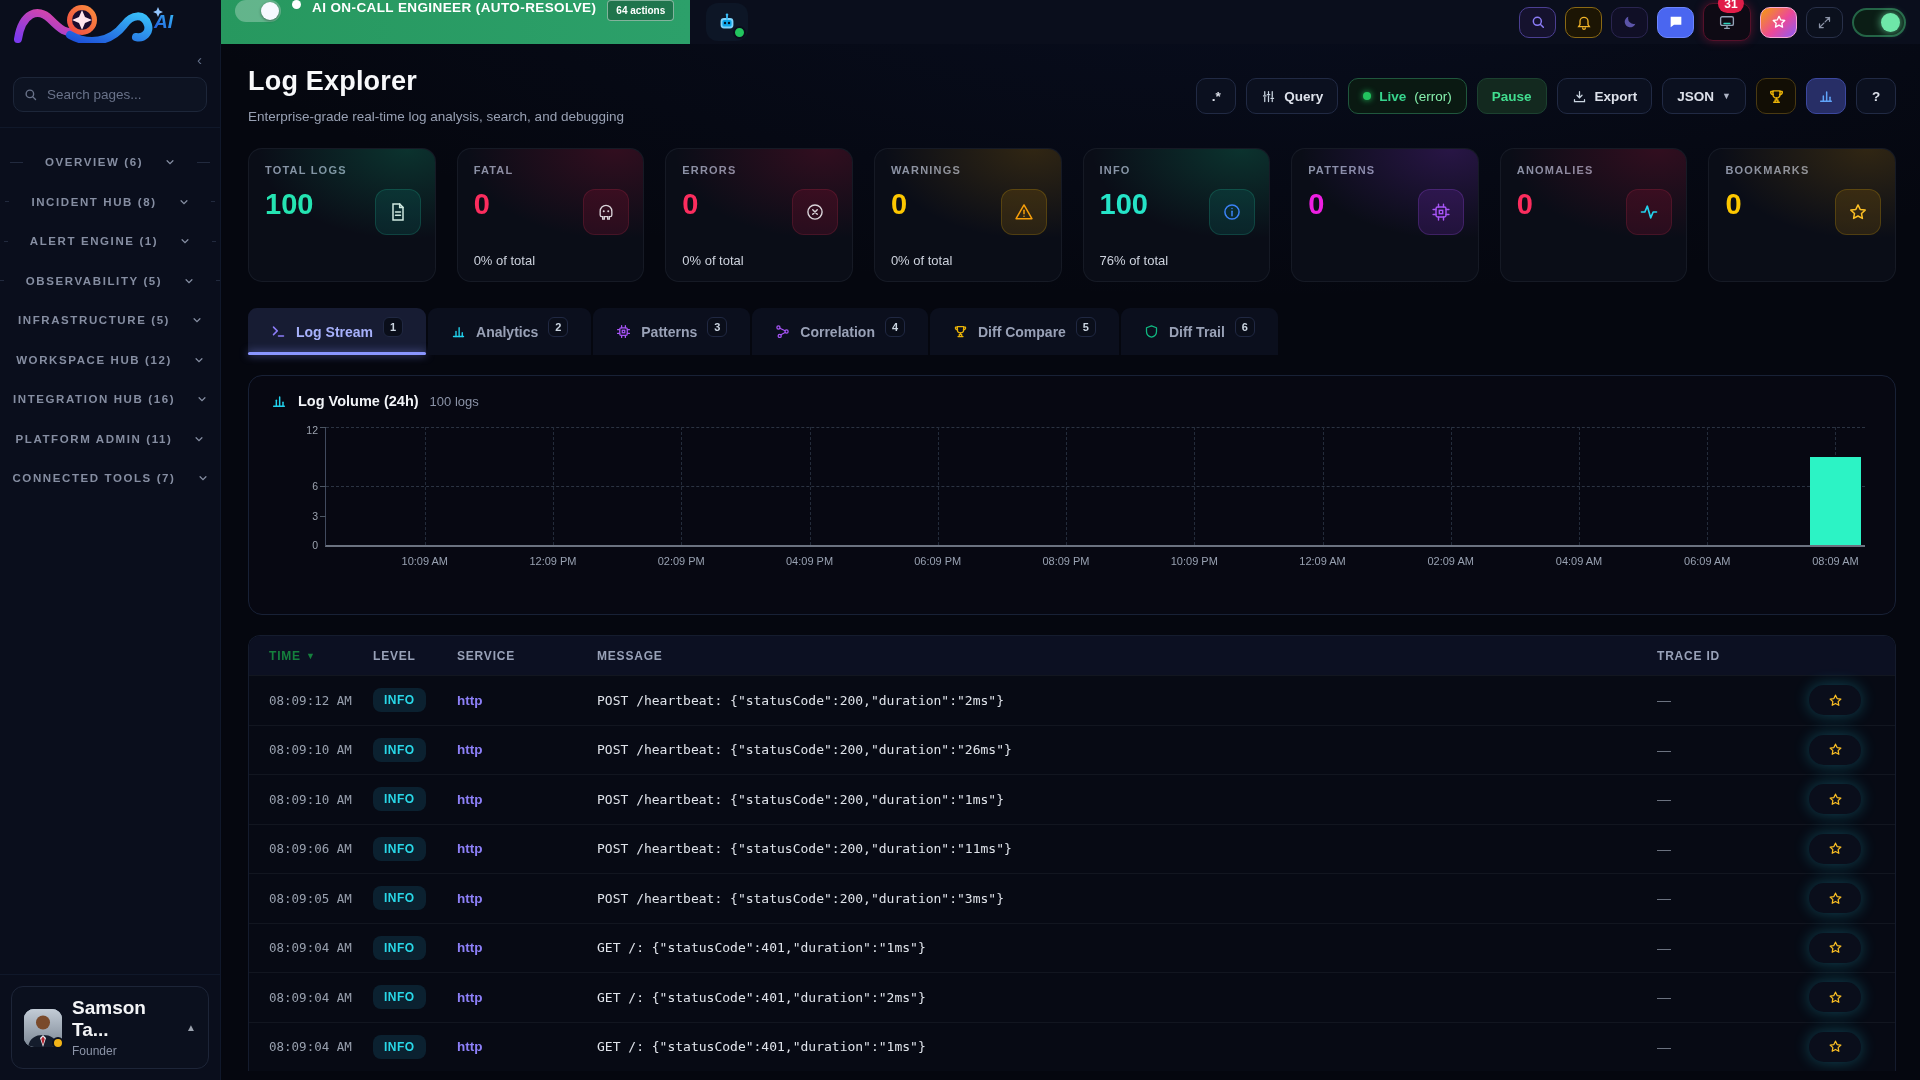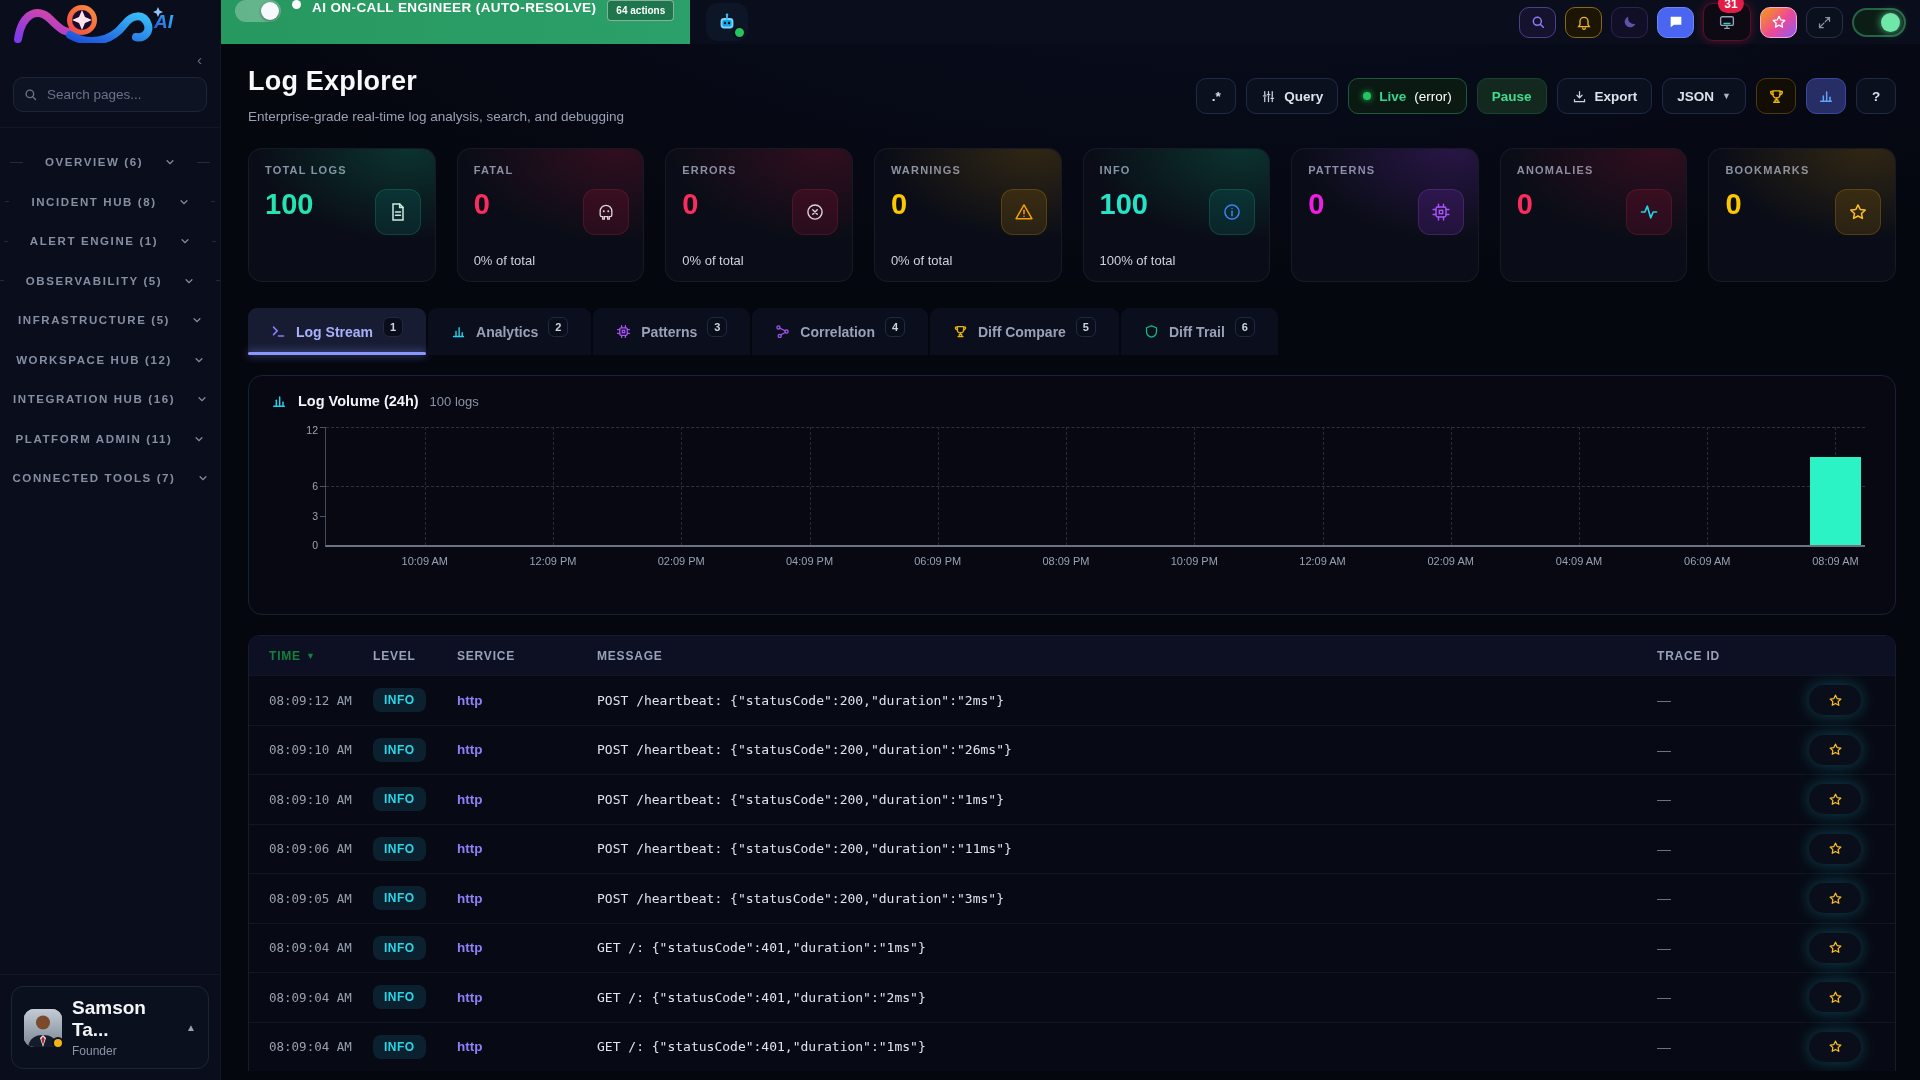--- a/index.html
+++ b/index.html
@@ -69,21 +69,21 @@
   .page-header { display:flex; justify-content:space-between; align-items:flex-start; }
   .page-title { font-size:27px; font-weight:800; color:#f8f9fb; letter-spacing:.2px; }
   .page-sub { font-size:13.5px; color:#98a0b3; margin-top:12px; }
   .header-actions { display:flex; align-items:center; gap:10px; margin-top:12px; }
   .hbtn { height:36px; padding:0 14px; border-radius:10px; background:#0b101f; border:1px solid #20294230; border:1px solid #212a44; color:#dde1ea;
     font-size:13.5px; font-weight:600; display:flex; align-items:center; gap:8px; cursor:pointer; white-space:nowrap; }
   .hbtn.sq { width:40px; padding:0; justify-content:center; }
   .hbtn.live { background:#0a1912; border-color:#20573d; }
   .hbtn.live .dot { width:8px; height:8px; border-radius:50%; background:#22c55e; box-shadow:0 0 6px #22c55e; }
   .hbtn.live .lbl { color:#37d58d; font-weight:700; }
-  .hbtn.live .err { color:#ffffff; font-weight:400; }
+  .hbtn.live .err { color:#86efac; font-weight:400; }
   .hbtn.pause { background:#13291f; border-color:#1c4130; color:#41dd8f; font-weight:700; }
   .hbtn.trophy-btn { border-color:#4a3a12; background:#120e05; }
   .hbtn.chartsq-btn { background:#272e66; border-color:#3c489f; }
   .caret-down { font-size:9px; color:#aeb4c4; }
 
   
   .stats { margin-top:24px; display:grid; grid-template-columns:repeat(8,1fr); gap:21px; }
   .card { position:relative; height:134px; border-radius:14px; border:1px solid rgba(148,163,184,.09); background:#0a0d17; padding:15px 16px; overflow:hidden; }
   .card .glow { position:absolute; inset:0; pointer-events:none; }
   .card.tint-teal .glow   { background:radial-gradient(150px 90px at 85% 0%, rgba(16,185,129,.22), transparent); }
@@ -470,21 +470,21 @@
       <div class="glow"></div>
       <div class="card-label">INFO</div>
       <div class="card-value" style="color:#25e4c8">100</div>
       <div class="card-icon ibg-teal">
         <svg width="20" height="20" viewBox="0 0 24 24" fill="none" stroke="#3b82f6" stroke-width="1.8" stroke-linecap="round">
             <circle cx="12" cy="12" r="8.5"></circle>
             <line x1="12" y1="11" x2="12" y2="16.5"></line>
             <circle cx="12" cy="7.8" r="0.9" fill="#3b82f6" stroke="none"></circle>
           </svg>
       </div>
-      <div class="card-sub">100% of total</div>
+      <div class="card-sub">76% of total</div>
     </div>
     <div class="card tint-purple">
       <div class="glow"></div>
       <div class="card-label">PATTERNS</div>
       <div class="card-value" style="color:#ee1fe2">0</div>
       <div class="card-icon ibg-purple">
         <svg width="20" height="20" viewBox="0 0 24 24" fill="none" stroke="#a855f7" stroke-width="1.7" stroke-linecap="round">
             <rect x="6" y="6" width="12" height="12" rx="2"></rect>
             <rect x="10" y="10" width="4" height="4"></rect>
             <path d="M9 2.5v3.5M15 2.5v3.5M9 18v3.5M15 18v3.5M2.5 9h3.5M2.5 15h3.5M18 9h3.5M18 15h3.5"></path>

